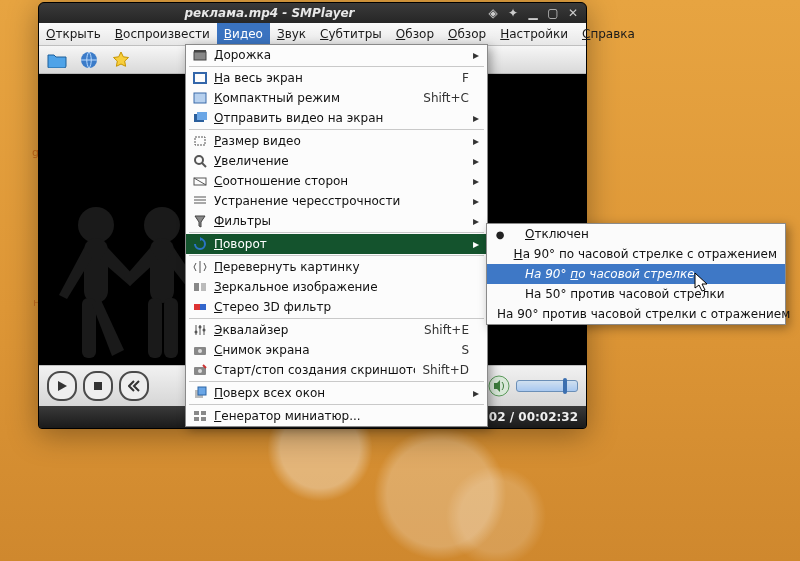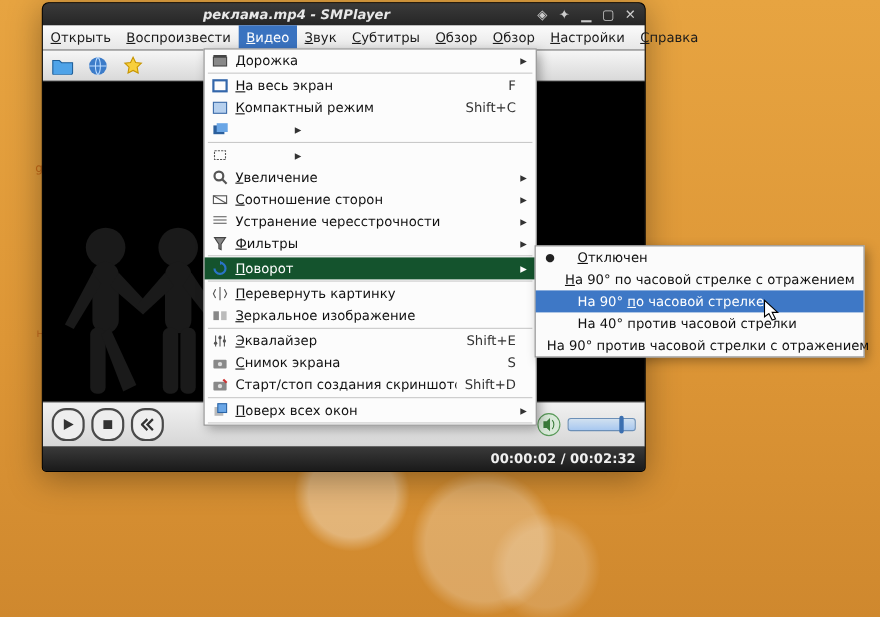--- a/index.html
+++ b/index.html
@@ -48,21 +48,21 @@
   .dd-sep{height:1px;background:#c9c9c9;margin:1px 3px;}
   .dd-ico{width:20px;height:20px;display:flex;align-items:center;justify-content:center;flex:0 0 20px;}
   .dd-label{flex:1;padding-left:4px;white-space:nowrap;overflow:hidden;}
   .dd-short{width:54px;text-align:right;color:#333;font-size:12px;}
   .dd-row.sel .dd-short{color:#fff;}
   .dd-arrow{width:10px;text-align:right;color:#333;}
   
   .submenu{position:absolute;left:486px;top:223px;width:298px;background:#fbfbfb;
     border:1px solid #8a8a8a;box-shadow:3px 3px 10px rgba(0,0,0,.35);z-index:60;color:#111;}
   .sm-row{height:20px;display:flex;align-items:center;padding:0 8px 0 6px;font-size:12px;cursor:pointer;}
-  .sm-row.sel{background:#3e78c6;color:#fff;}
+  .sm-row.sel{background:#3e78c6;color:#fff;font-style:italic;}
   .sm-bullet{width:14px;text-align:center;font-size:10px;color:#222;}
   .sm-indent{width:14px;}
   .sm-label{flex:1;padding-left:4px;white-space:nowrap;}
   .cursor{position:absolute;left:694px;top:272px;z-index:100;}
   
   .desk-hint{position:absolute;left:32px;top:146px;color:#c86a17;font-size:11px;}
   .desk-hint2{position:absolute;left:33px;top:296px;color:#c97020;font-size:11px;}
 </style>
 </head>
 <body>
@@ -196,30 +196,32 @@
         <span class="dd-short">Shift+C</span>
         <span class="dd-arrow"></span>
       </div>
       <div class="dd-row">
         <span class="dd-ico">
           <svg width="16" height="16">
             <rect x="2" y="4" width="10" height="8" fill="#2b5f9c"></rect>
             <rect x="5" y="2" width="10" height="8" fill="#6aa6e6"></rect>
           </svg>
         </span>
+        <span class="dd-label"><span class="menu-ul">О</span>тправить видео на экран</span>
         <span class="dd-short"></span>
         <span class="dd-arrow">▸</span>
       </div>
       <div class="dd-sep"></div>
       <div class="dd-row">
         <span class="dd-ico">
           <svg width="16" height="16">
             <rect x="3" y="4" width="10" height="8" fill="none" stroke="#555" stroke-dasharray="2 1"></rect>
           </svg>
         </span>
+        <span class="dd-label"><span class="menu-ul">Р</span>азмер видео</span>
         <span class="dd-short"></span>
         <span class="dd-arrow">▸</span>
       </div>
       <div class="dd-row">
         <span class="dd-ico">
           <svg width="16" height="16">
             <circle cx="7" cy="7" r="4" fill="none" stroke="#555" stroke-width="2"></circle>
             <line x1="10" y1="10" x2="14" y2="14" stroke="#555" stroke-width="2"></line>
           </svg>
         </span>
@@ -282,20 +284,31 @@
         <span class="dd-arrow"></span>
       </div>
       <div class="dd-row">
         <span class="dd-ico">
           <svg width="16" height="16">
             <rect x="2" y="4" width="5" height="8" fill="#888"></rect>
             <rect x="9" y="4" width="5" height="8" fill="#bbb"></rect>
           </svg>
         </span>
         <span class="dd-label"><span class="menu-ul">З</span>еркальное изображение</span>
+        <span class="dd-short"></span>
+        <span class="dd-arrow"></span>
+      </div>
+      <div class="dd-row">
+        <span class="dd-ico">
+          <svg width="16" height="16">
+            <rect x="2" y="5" width="6" height="6" fill="#d33"></rect>
+            <rect x="8" y="5" width="6" height="6" fill="#36c"></rect>
+          </svg>
+        </span>
+        <span class="dd-label"><span class="menu-ul">С</span>терео 3D фильтр</span>
         <span class="dd-short"></span>
         <span class="dd-arrow"></span>
       </div>
       <div class="dd-sep"></div>
       <div class="dd-row">
         <span class="dd-ico">
           <svg width="16" height="16">
             <path d="M4 3v10M8 3v10M12 3v10" stroke="#555"></path>
             <circle cx="4" cy="10" r="1.5" fill="#555"></circle>
             <circle cx="8" cy="5" r="1.5" fill="#555"></circle>
@@ -335,41 +348,54 @@
           <svg width="16" height="16">
             <rect x="3" y="5" width="8" height="8" fill="#bbb"></rect>
             <rect x="6" y="2" width="8" height="8" fill="#6aa6e6" stroke="#2a64a6"></rect>
           </svg>
         </span>
         <span class="dd-label"><span class="menu-ul">П</span>оверх всех окон</span>
         <span class="dd-short"></span>
         <span class="dd-arrow">▸</span>
       </div>
       <div class="dd-sep"></div>
+      <div class="dd-row">
+        <span class="dd-ico">
+          <svg width="16" height="16">
+            <rect x="2" y="3" width="5" height="4" fill="#888"></rect>
+            <rect x="9" y="3" width="5" height="4" fill="#888"></rect>
+            <rect x="2" y="9" width="5" height="4" fill="#888"></rect>
+            <rect x="9" y="9" width="5" height="4" fill="#888"></rect>
+          </svg>
+        </span>
+        <span class="dd-label"><span class="menu-ul">Г</span>енератор миниатюр...</span>
+        <span class="dd-short"></span>
+        <span class="dd-arrow"></span>
+      </div>
     </div>
   <div class="submenu" id="rot-sm">
       <div class="sm-row">
         <span class="sm-bullet">●</span>
         <span class="sm-indent"></span>
         <span class="sm-label"><span class="menu-ul">О</span>тключен</span>
       </div>
       <div class="sm-row">
         <span class="sm-bullet"></span>
         <span class="sm-indent"></span>
         <span class="sm-label"><span class="menu-ul">Н</span>а 90° по часовой стрелке с отражением</span>
       </div>
       <div class="sm-row sel">
         <span class="sm-bullet"></span>
         <span class="sm-indent"></span>
         <span class="sm-label">На 90° <span class="menu-ul">п</span>о часовой стрелке</span>
       </div>
       <div class="sm-row">
         <span class="sm-bullet"></span>
         <span class="sm-indent"></span>
-        <span class="sm-label">На 40° против часовой стрелки</span>
+        <span class="sm-label">На 50° против часовой стрелки</span>
       </div>
       <div class="sm-row">
         <span class="sm-bullet"></span>
         <span class="sm-indent"></span>
         <span class="sm-label">На 90° против часовой стрелки с отражением</span>
       </div>
     </div>
 
   <svg class="cursor" width="16" height="22">
     <path d="M1 1 L1 16 L5 13 L8 19 L11 18 L8 12 L13 12 z" fill="#fff" stroke="#000" stroke-width="1"></path>

